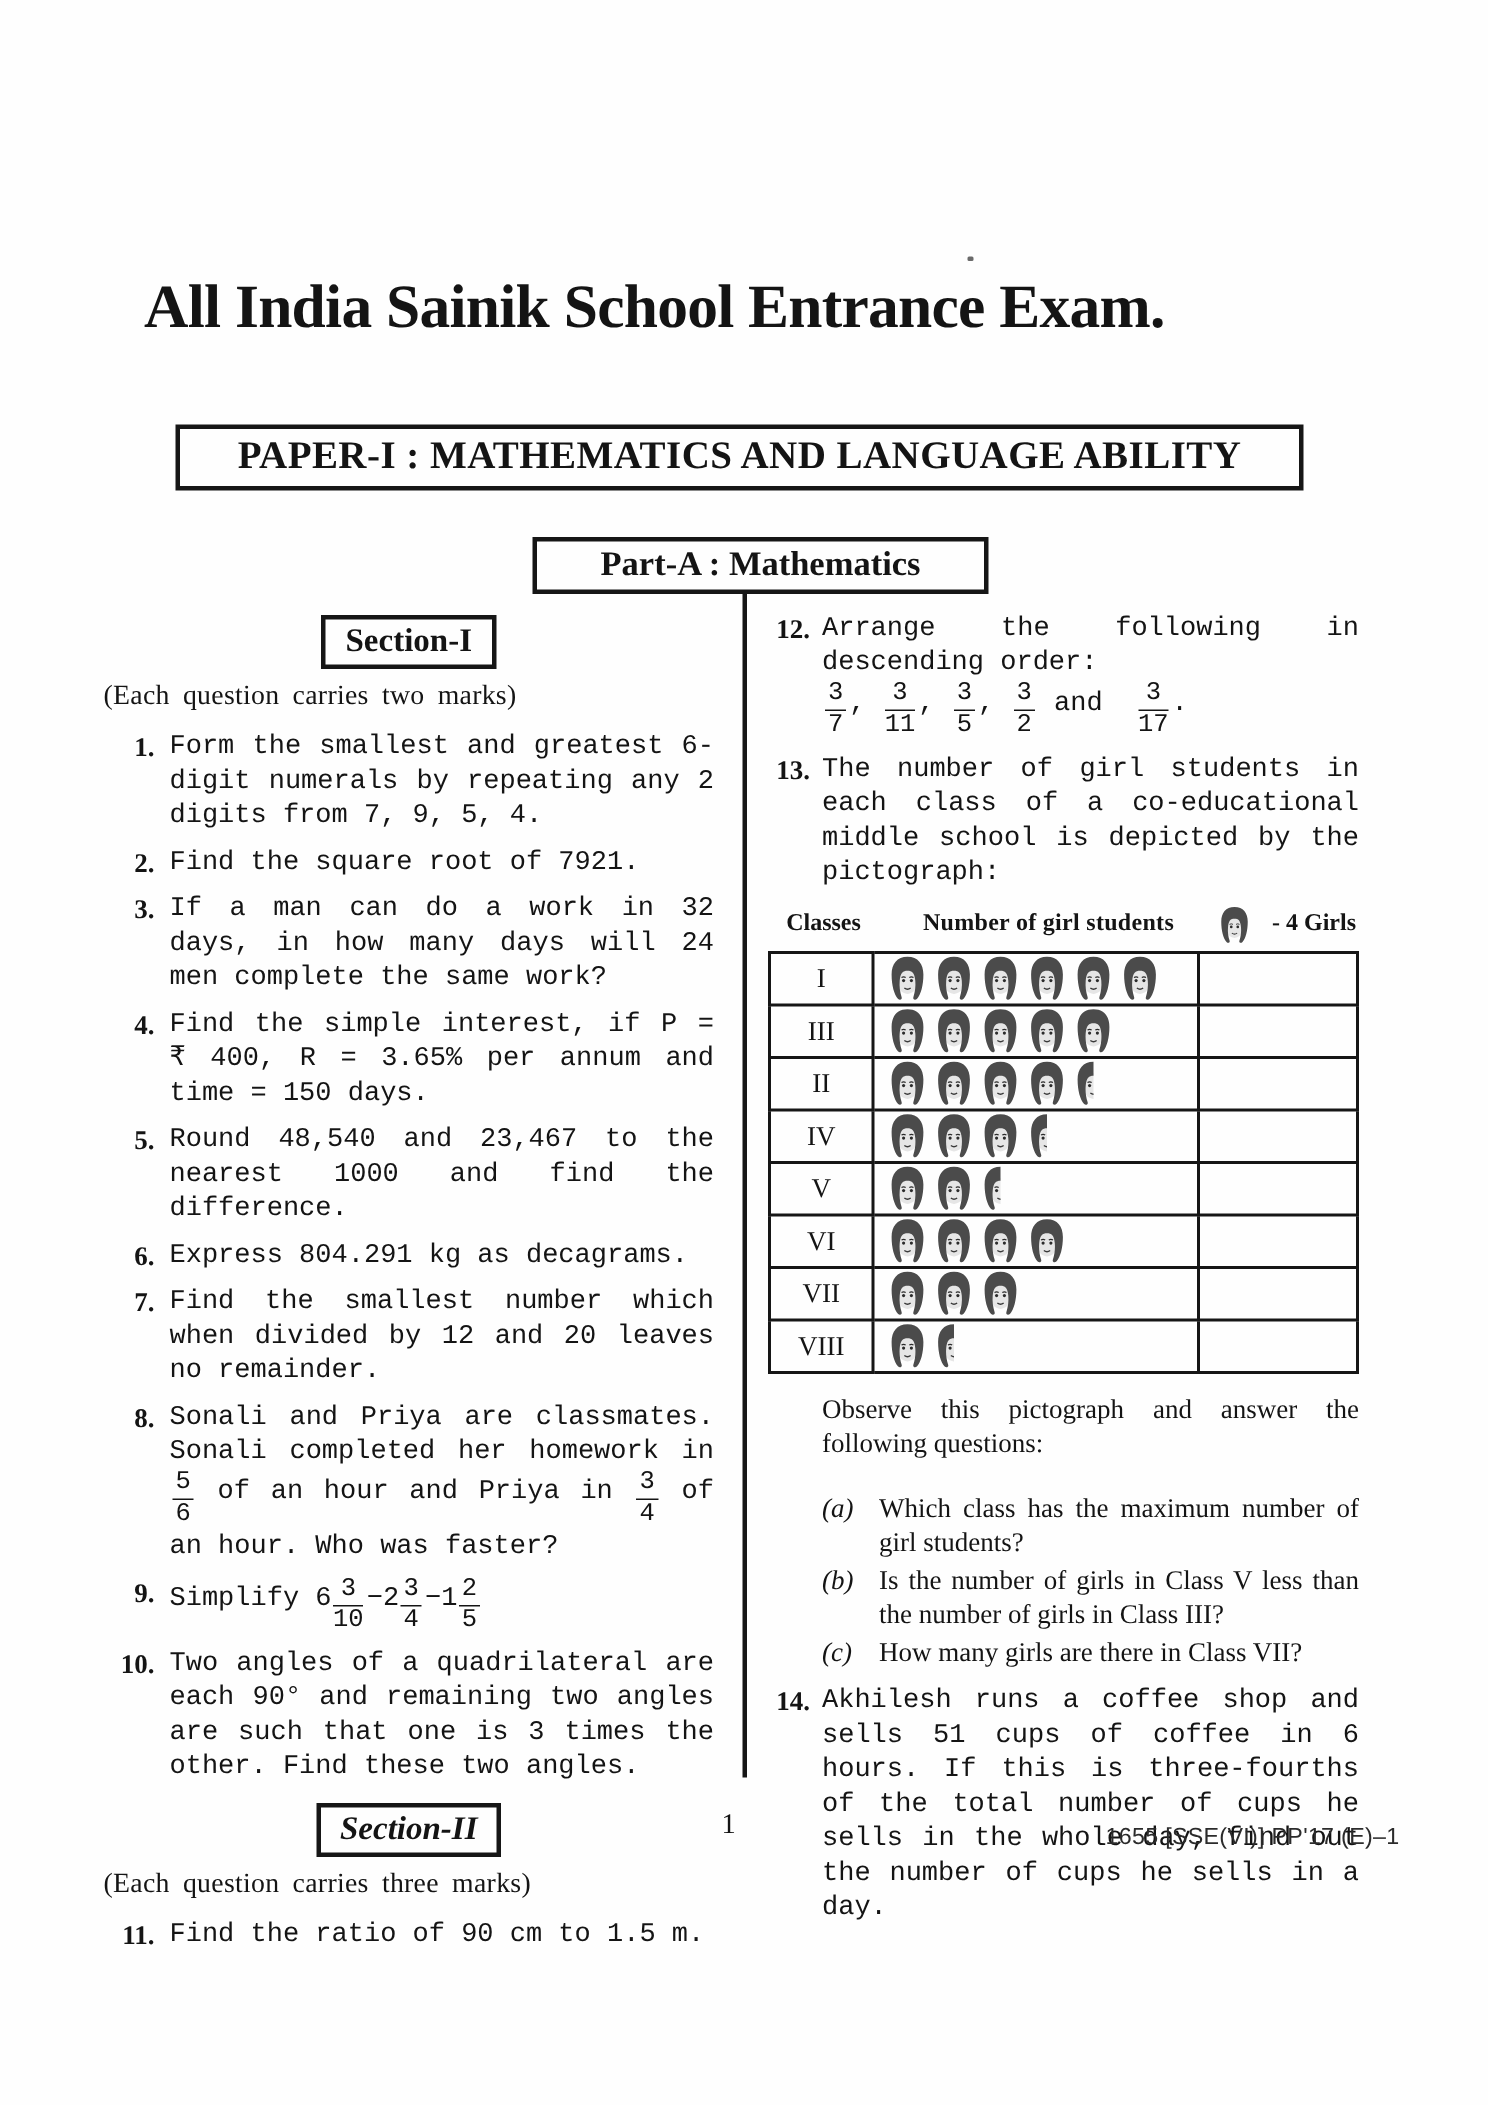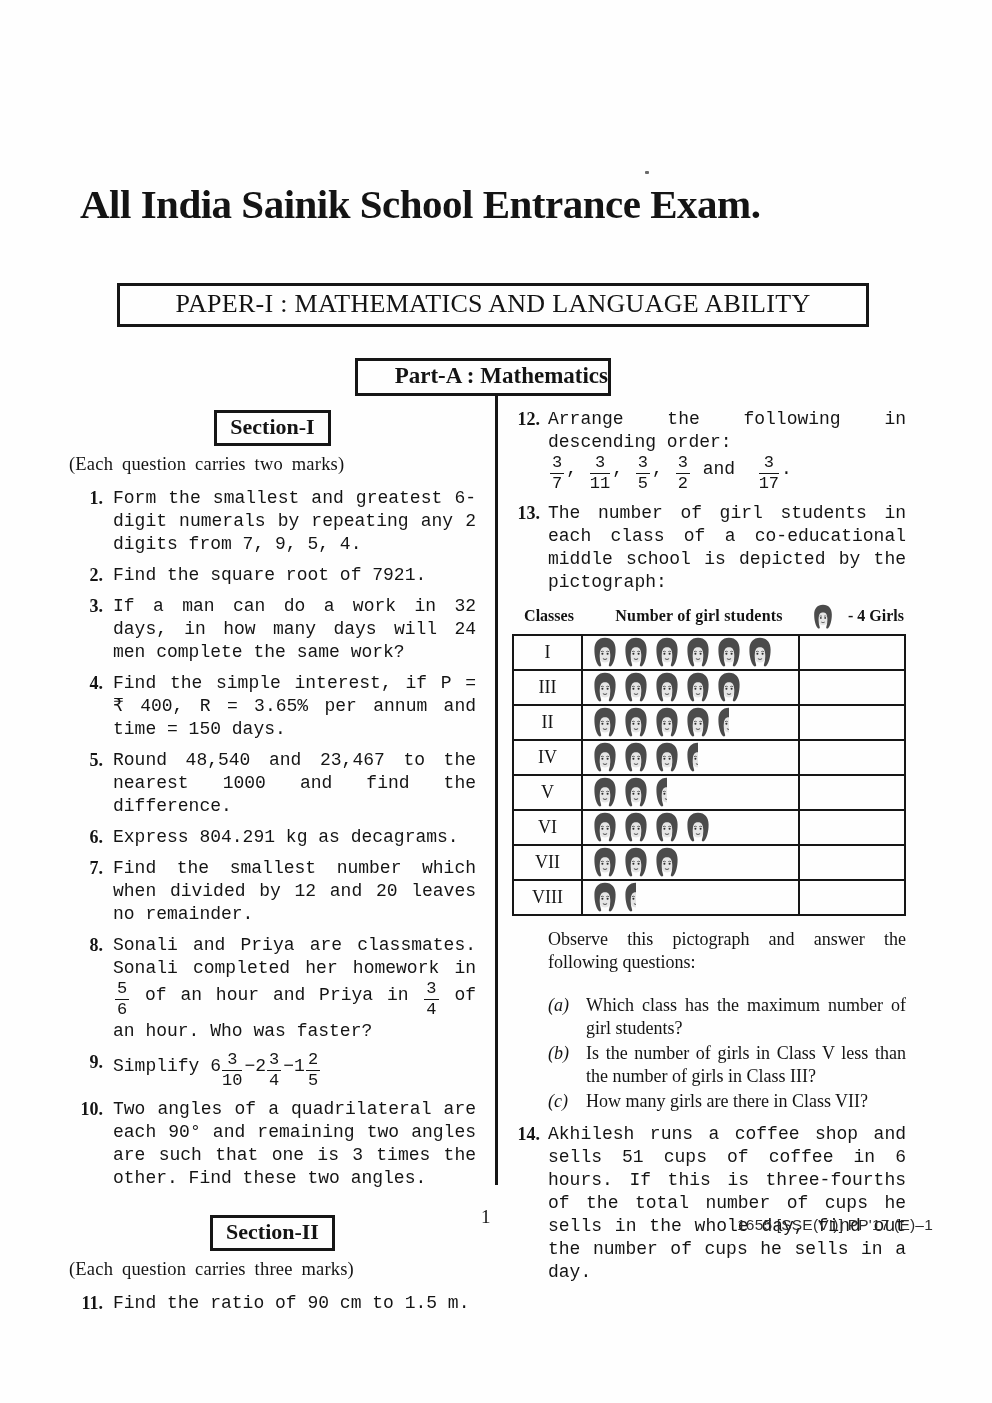--- a/index.html
+++ b/index.html
@@ -1,25 +1,25 @@
 <!DOCTYPE html>
 <html><head>
 <meta charset="utf-8">
 <style>
   html,body{margin:0;padding:0;background:#ffffff;}
   .page{
     position:relative;width:992px;height:1403px;background:#fefefe;
     font-family:"Liberation Serif","DejaVu Serif",serif;color:#141414;overflow:hidden;
   }
   .artifact-dot{position:absolute;left:645px;top:171px;width:4px;height:3px;background:#6a6a6a;border-radius:1px;}
-  .title{position:absolute;left:80px;top:180px;font-size:41px;font-weight:bold;letter-spacing:-0.5px;white-space:nowrap;text-align:center;}
+  .title{position:absolute;left:96px;top:180px;font-size:41px;font-weight:bold;letter-spacing:-0.5px;white-space:nowrap;text-align:center;}
   .paper-box{position:absolute;left:117px;top:283px;width:752px;border:3px solid #161616;
-    text-align:center;font-size:26px;font-weight:normal;padding:3px 0 5px;letter-spacing:0.3px;box-sizing:border-box;}
-  .part-box{position:absolute;left:355px;top:358px;width:256px;border:3px solid #161616;
-    text-align:right;font-size:23px;font-weight:bold;padding:2px 0 4px;box-sizing:border-box;}
+    text-align:center;font-size:26px;font-weight:bold;padding:3px 0 5px;letter-spacing:0.3px;box-sizing:border-box;}
+  .part-box{position:absolute;left:355px;top:358px;width:304px;border:3px solid #161616;
+    text-align:center;font-size:23px;font-weight:bold;padding:2px 0 4px;box-sizing:border-box;}
   .divider{position:absolute;left:495px;top:396px;width:3px;height:789px;background:#161616;}
   .col-left{position:absolute;left:69px;top:410px;width:407px;}
   .col-right{position:absolute;left:512px;top:408px;width:394px;}
   .sec-box-wrap{text-align:center;margin:0 0 6px 0;}
   .sec-box{display:inline-block;border:3px solid #161616;font-weight:bold;font-size:22px;padding:1px 13px 3px;}
   .note{font-size:18.5px;margin:8px 0 12px 0;letter-spacing:0.2px;word-spacing:4px;}
   .q{display:flex;margin-bottom:8px;justify-content:center;}
   .qno{flex:0 0 44px;text-align:right;padding-right:10px;font-weight:bold;font-size:18px;line-height:23px;box-sizing:border-box;}
   .qtext{flex:1;text-align:justify;font-size:18px;line-height:23px;font-family:Liberation Mono, monospace;}
   .col-right .qno{flex:0 0 36px;padding-right:8px;}
@@ -139,21 +139,21 @@
       </span>
     </div>
 
     <div id="questions-b">
         <div class="q">
           <span class="qno">10.</span>
           <span class="qtext">Two angles of a quadrilateral are each 90° and remaining two angles are such that one is 3 times the other. Find these two angles.</span>
         </div>
       </div>
 
-    <div class="sec-box-wrap" style="margin-top:25px;">
+    <div class="sec-box-wrap" style="margin-top:12px;font-style:italic;">
       <span class="sec-box">Section-II</span>
     </div>
     <p class="note">(Each question carries three marks)</p>
 
     <div id="questions-c">
         <div class="q">
           <span class="qno">11.</span>
           <span class="qtext">Find the ratio of 90 cm to 1.5 m.</span>
         </div>
       </div>

